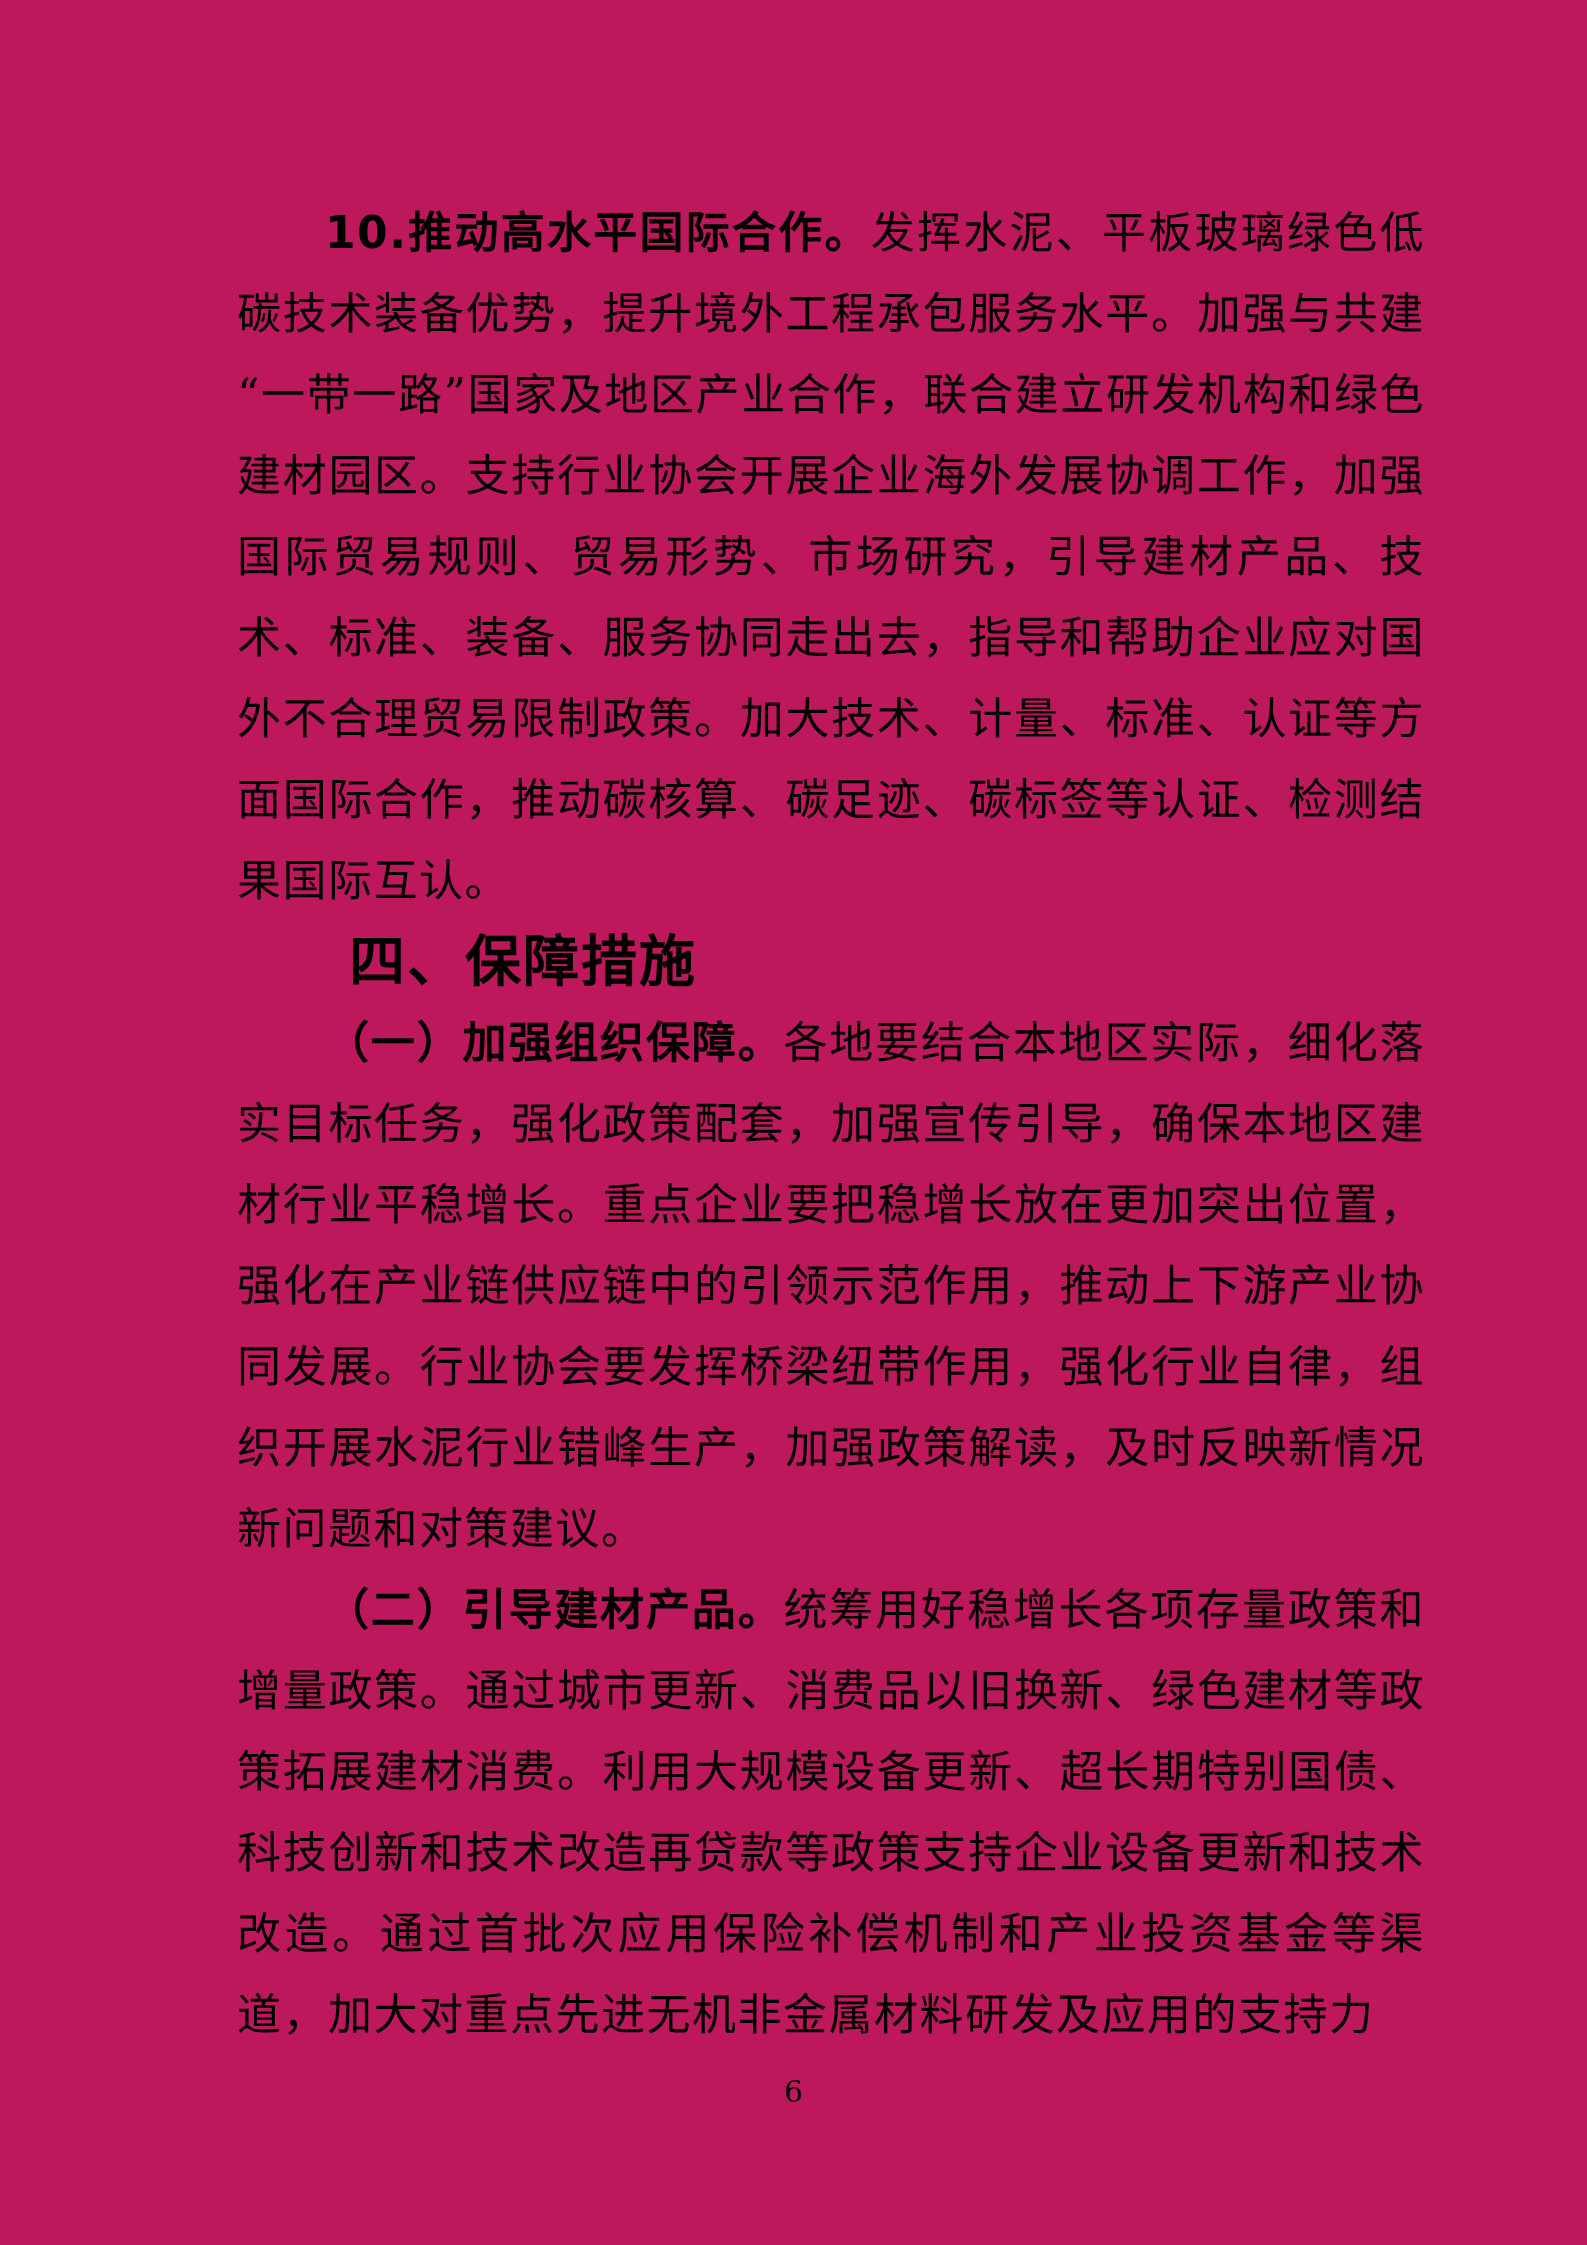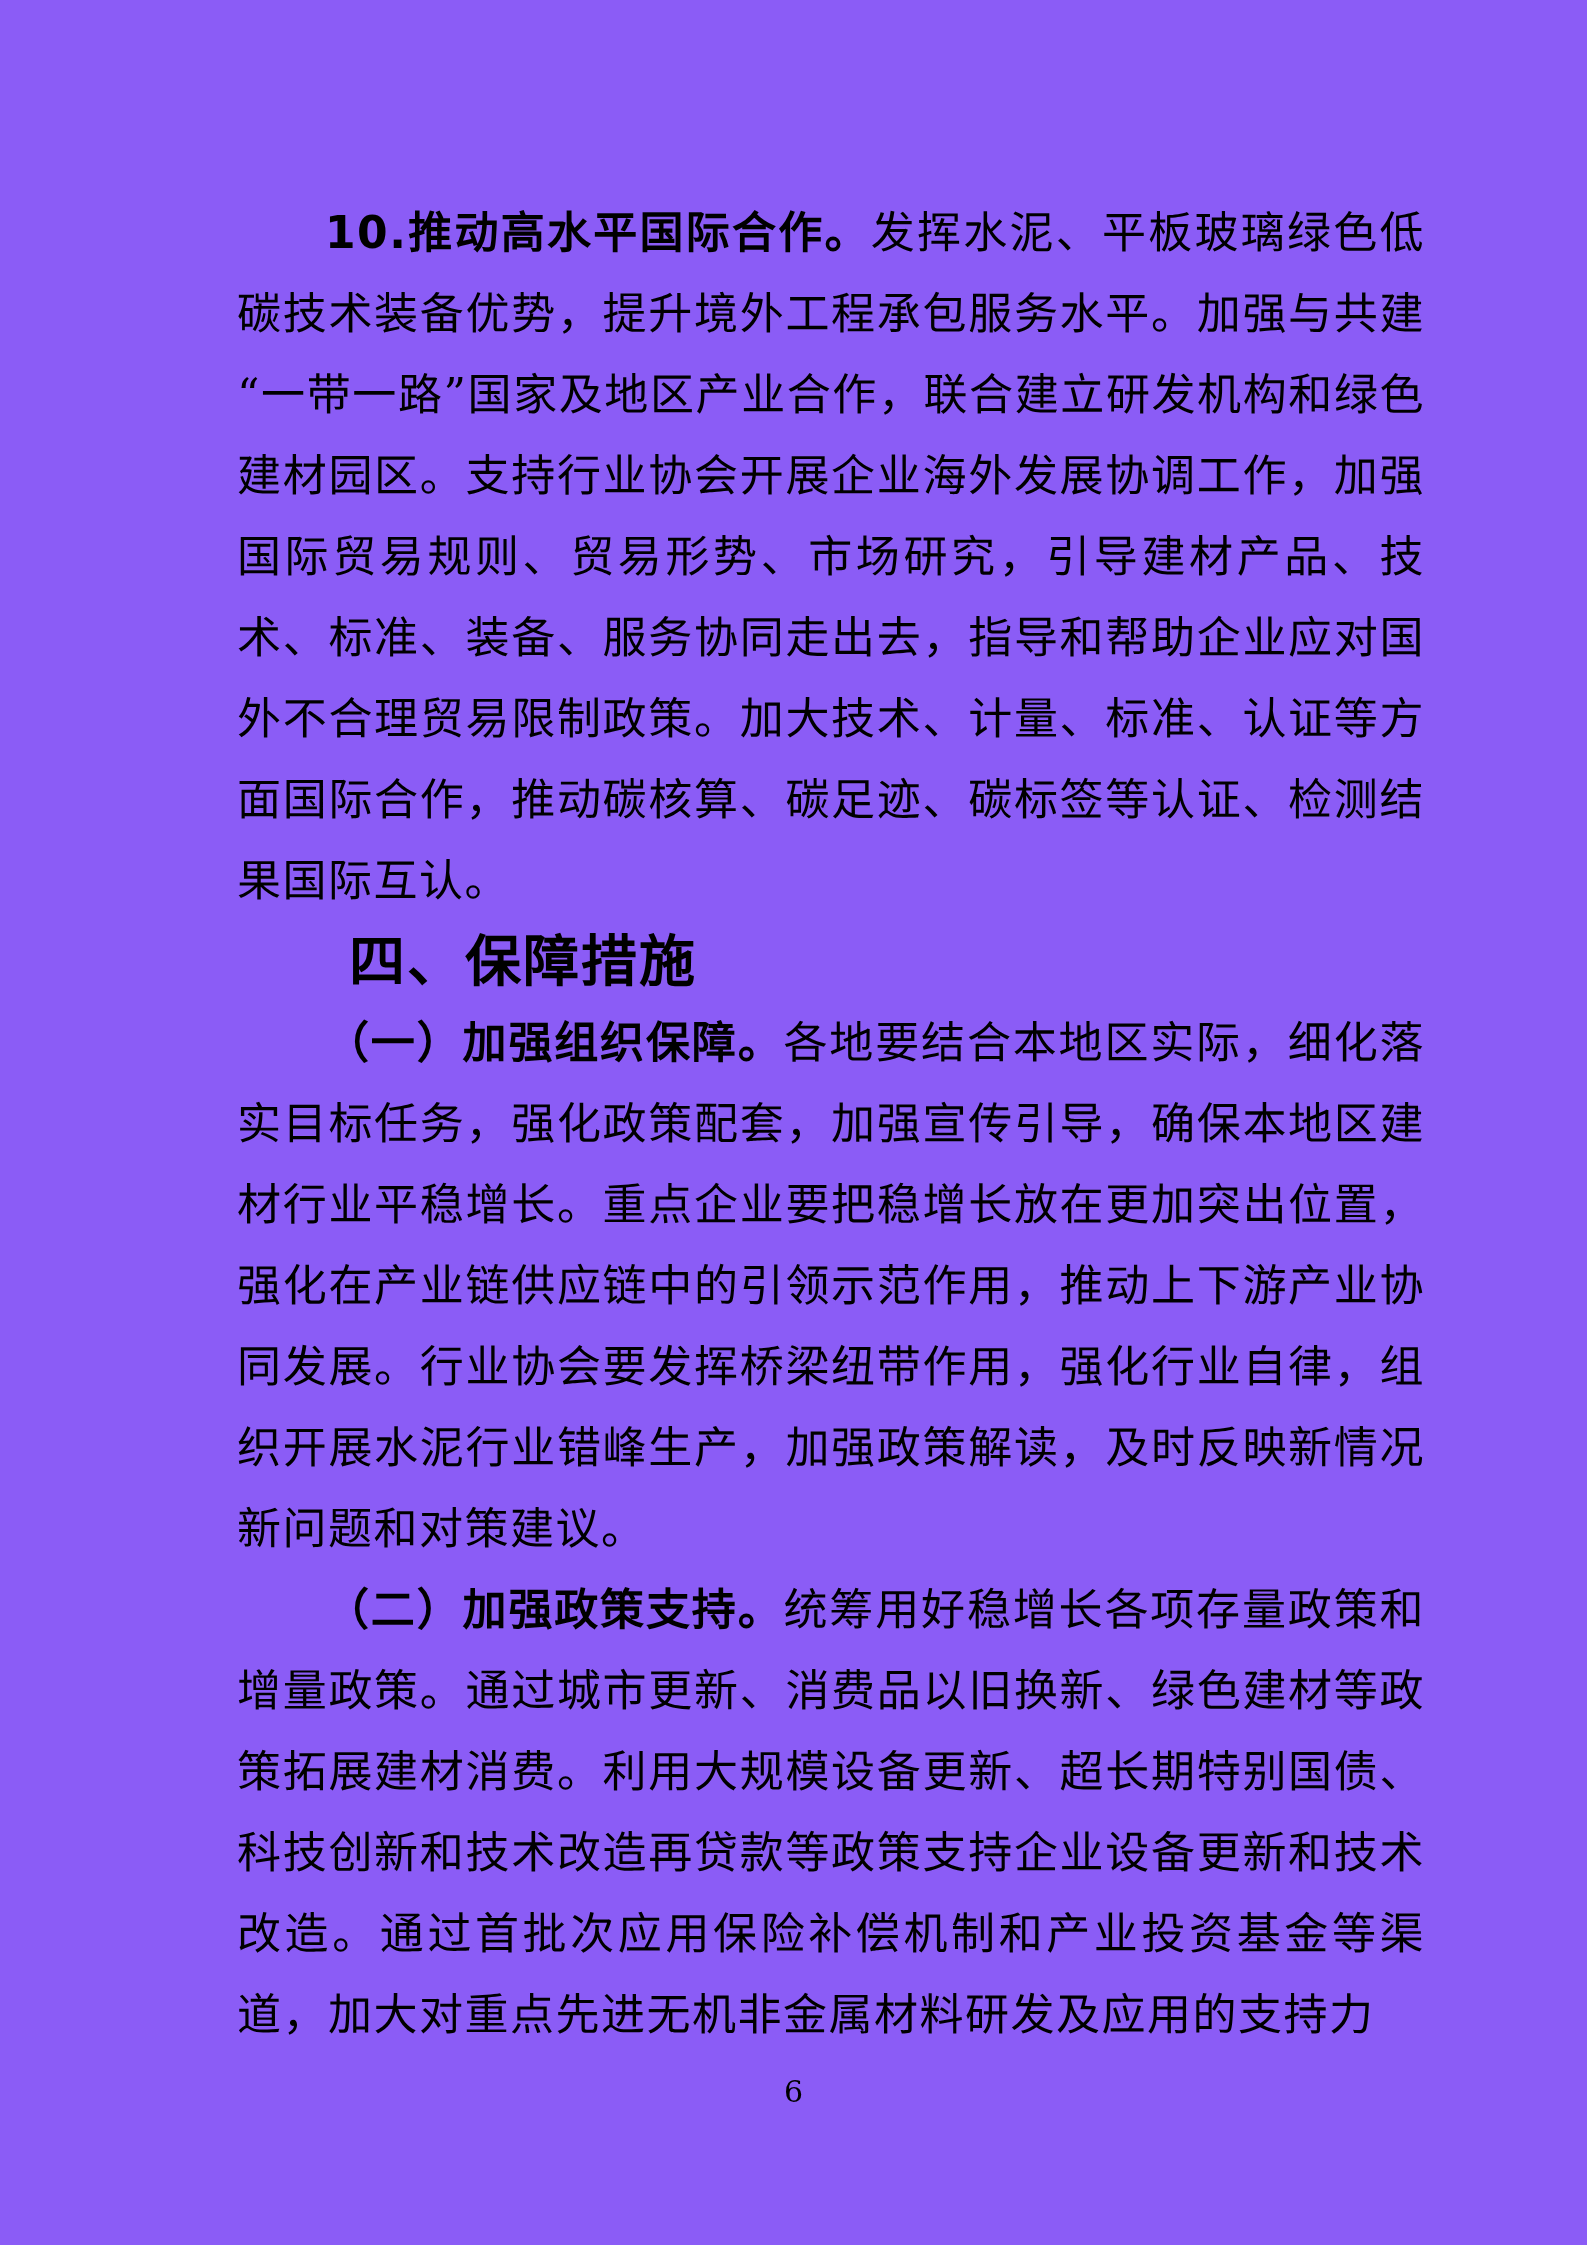--- a/index.html
+++ b/index.html
@@ -4,21 +4,21 @@
 <style>
   html, body {
     margin: 0;
     padding: 0;
     background: #ffffff;
   }
   .page {
     position: relative;
     width: 1587px;
     height: 2245px;
-    background: #8b5cf6;
+    background: #be185d;
     color: #000000;
     overflow: hidden;
     font-family: "DejaVu Serif", "Liberation Serif", serif;
   }
   .content {
     position: absolute;
     left: 237px;
     top: 192px;
     width: 1188px;
   }
@@ -66,18 +66,18 @@
 
 <div class="page">
   <div class="content">
 
     <p class="para"><span class="lead-hei">10.推动高水平国际合作。</span><span>发挥水泥、平板玻璃绿色低碳技术装备优势，提升境外工程承包服务水平。加强与共建“一带一路”国家及地区产业合作，联合建立研发机构和绿色建材园区。支持行业协会开展企业海外发展协调工作，加强国际贸易规则、贸易形势、市场研究，引导建材产品、技术、标准、装备、服务协同走出去，指导和帮助企业应对国外不合理贸易限制政策。加大技术、计量、标准、认证等方面国际合作，推动碳核算、碳足迹、碳标签等认证、检测结果国际互认。</span></p>
 
     <p class="heading">四、保障措施</p>
 
     <p class="para"><span class="lead-kai">（一）加强组织保障。</span><span>各地要结合本地区实际，细化落实目标任务，强化政策配套，加强宣传引导，确保本地区建材行业平稳增长。重点企业要把稳增长放在更加突出位置，强化在产业链供应链中的引领示范作用，推动上下游产业协同发展。行业协会要发挥桥梁纽带作用，强化行业自律，组织开展水泥行业错峰生产，加强政策解读，及时反映新情况新问题和对策建议。</span></p>
 
-    <p class="para"><span class="lead-kai">（二）加强政策支持。</span><span>统筹用好稳增长各项存量政策和增量政策。通过城市更新、消费品以旧换新、绿色建材等政策拓展建材消费。利用大规模设备更新、超长期特别国债、科技创新和技术改造再贷款等政策支持企业设备更新和技术改造。通过首批次应用保险补偿机制和产业投资基金等渠道，加大对重点先进无机非金属材料研发及应用的支持力</span></p>
+    <p class="para"><span class="lead-kai">（二）引导建材产品。</span><span>统筹用好稳增长各项存量政策和增量政策。通过城市更新、消费品以旧换新、绿色建材等政策拓展建材消费。利用大规模设备更新、超长期特别国债、科技创新和技术改造再贷款等政策支持企业设备更新和技术改造。通过首批次应用保险补偿机制和产业投资基金等渠道，加大对重点先进无机非金属材料研发及应用的支持力</span></p>
 
   </div>
 
   <div class="page-footer">6</div>
 </div>
 
 </body></html>

